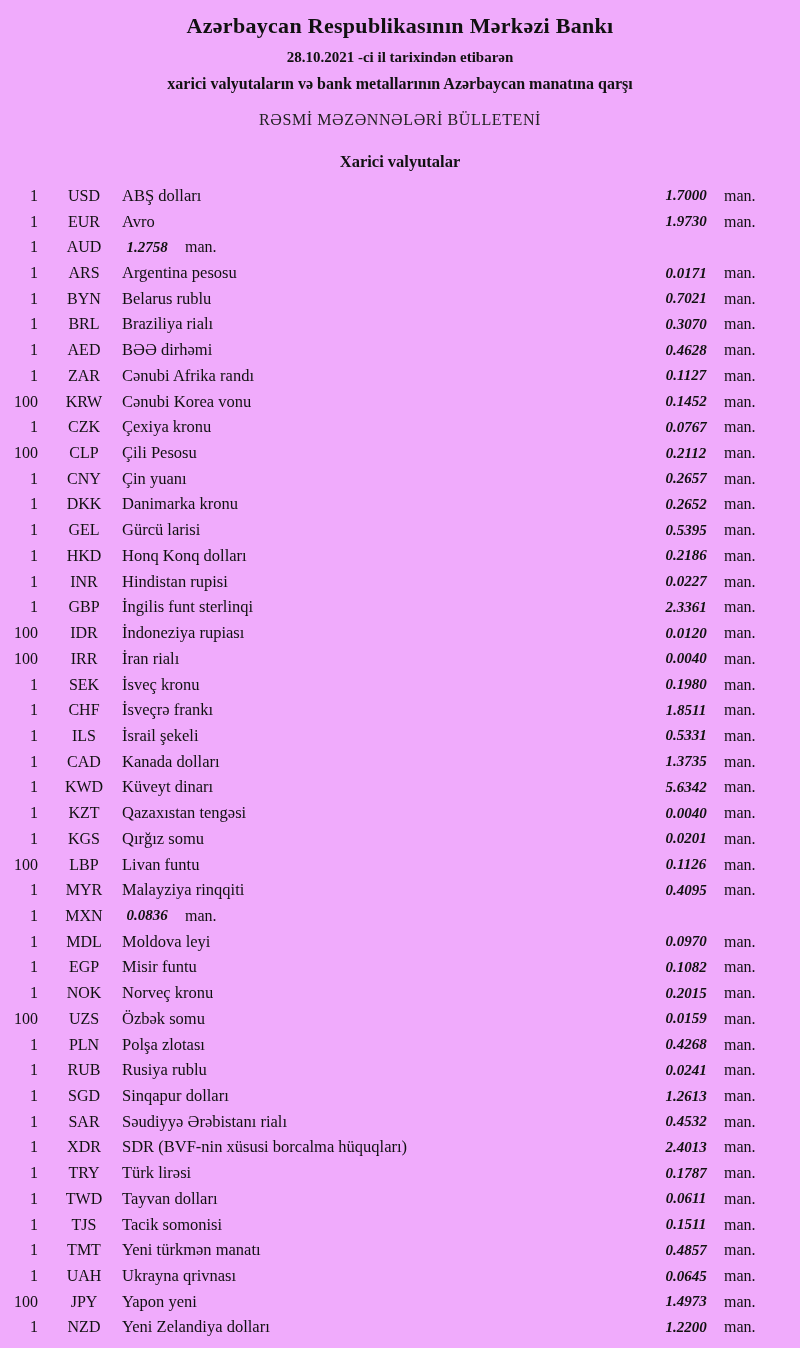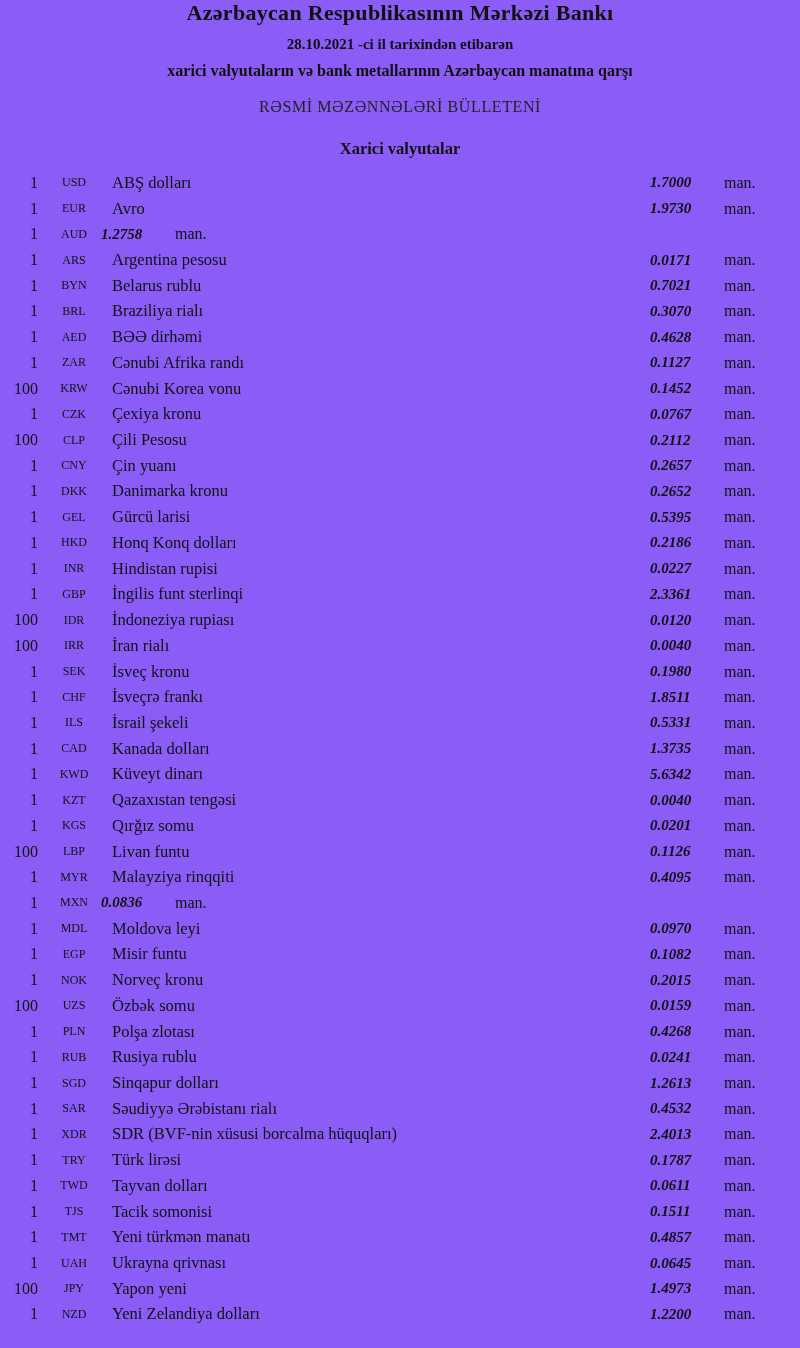--- a/index.html
+++ b/index.html
@@ -6,21 +6,22 @@
   html, body { margin: 0; padding: 0; }
   body {
     width: 800px;
     background: #ffffff;
     color: #111111;
     font-family: "Liberation Serif", "DejaVu Serif", serif;
   }
   .page {
     width: 800px;
     min-height: 1348px;
-    background: #8b5cf6;
+    padding-top: 13px;
+    background: #f0abfc;
   }
   .center { text-align: center; }
   .bank-name {
     font-size: 22px;
     font-weight: bold;
     letter-spacing: 0.3px;
   }
   .date-line {
     font-size: 15px;
     font-weight: bold;
@@ -48,23 +49,23 @@
     margin-top: 11px;
   }
   .row {
     display: flex;
     align-items: center;
     height: 25.72px;
     font-size: 16.5px;
     padding-right: 30px;
   }
   .qty   { width: 38px;  text-align: right;  flex: none; font-size: 16px; }
-  .code  { width: 54px;  margin-left: 9px;   text-align: center; flex: none; font-size: 12px; }
+  .code  { width: 54px;  margin-left: 19px;   text-align: center; flex: none; font-size: 16px; }
   .name  { flex: 1;      margin-left: 11px;  white-space: nowrap; overflow: hidden; }
-  .rate  { width: 72px;  text-align: left;  flex: none; font-weight: bold; font-style: italic; font-size: 15px; }
+  .rate  { width: 72px;  text-align: center;  flex: none; font-weight: bold; font-style: italic; font-size: 15px; }
   .unit  { width: 46px;  margin-left: 2px;  flex: none; font-size: 16px; }
 </style>
 </head>
 <body>
 
 <div class="page">
 
   <div class="center bank-name">Azərbaycan Respublikasının Mərkəzi Bankı</div>
 
   <div class="center date-line">28.10.2021 -ci il tarixindən etibarən</div>

